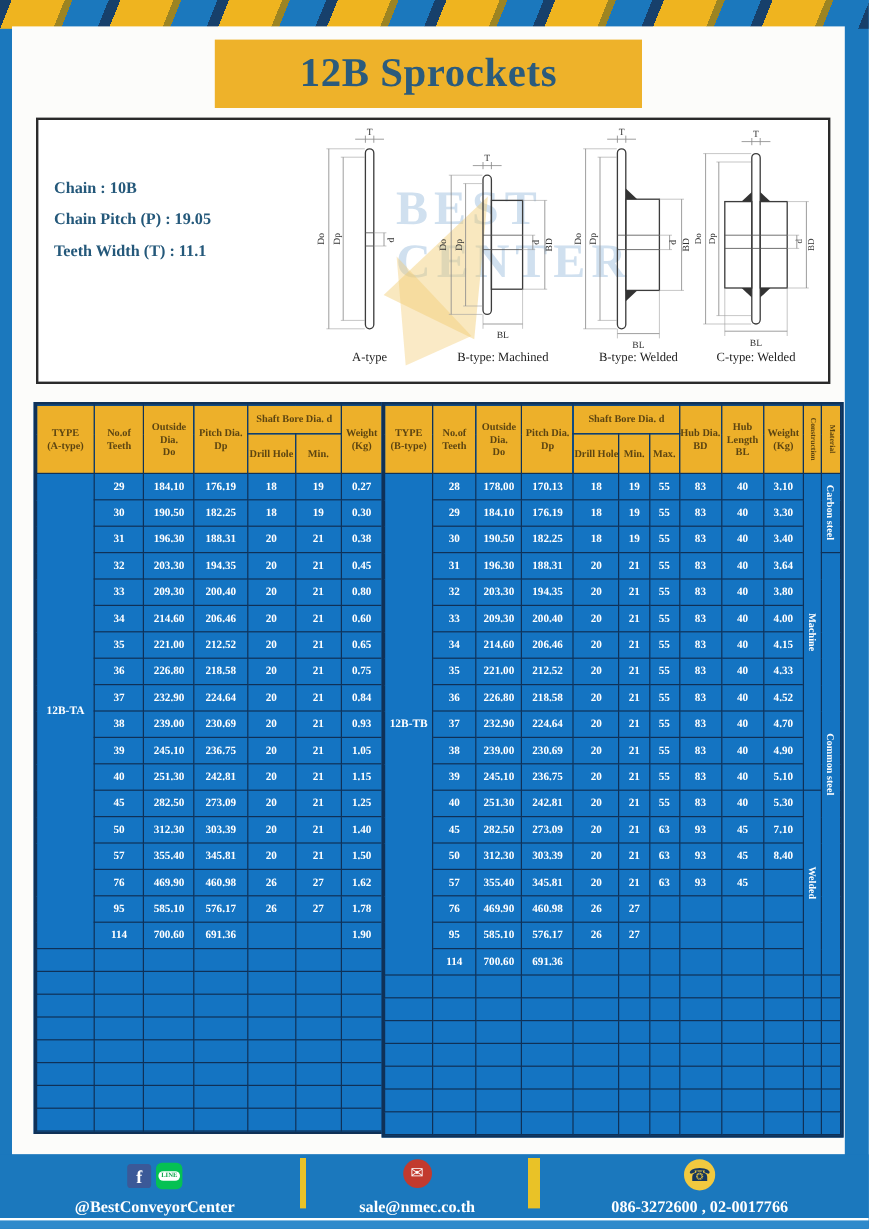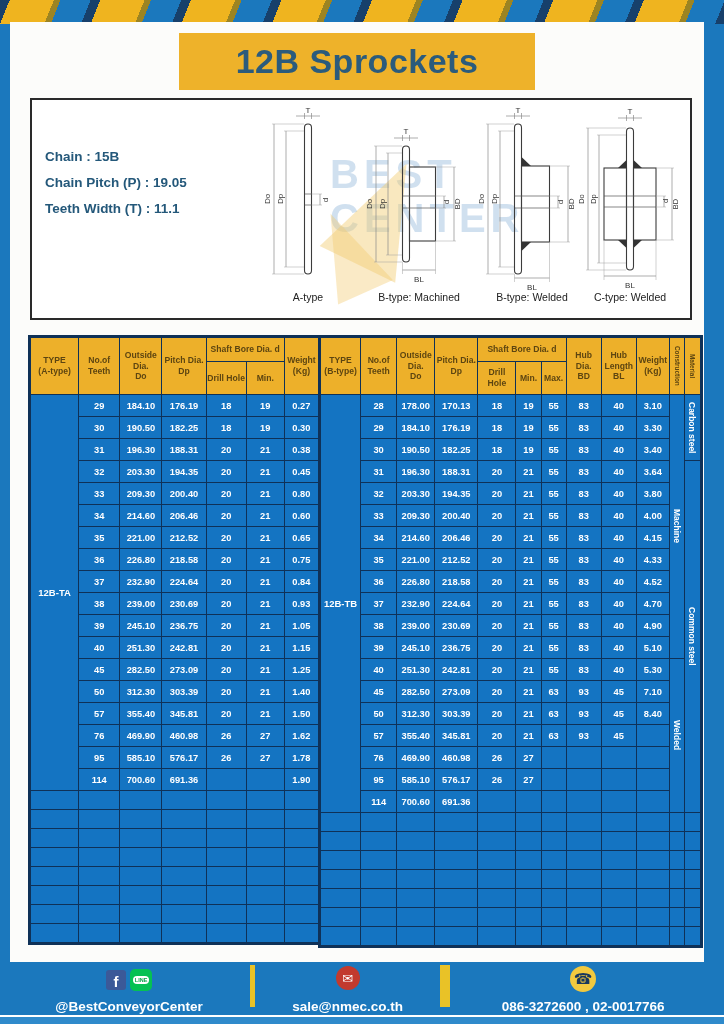--- a/index.html
+++ b/index.html
@@ -1,17 +1,17 @@
 <!DOCTYPE html>
 <html><head>
 <meta charset="utf-8">
 <style>
   html,body{margin:0;padding:0;}
   body{width:724px;height:1024px;font-family:"Liberation Sans",sans-serif;}
-  .page{position:relative;width:724px;height:1024px;background:#1b78bd;overflow:hidden;}
+  .page{position:relative;width:724px;height:1024px;background:#1b78bd;overflow:hidden;font-family:Liberation Serif, serif;}
   .hazard{position:absolute;top:0;left:0;width:724px;height:24px;
     background:repeating-linear-gradient(112deg,#17406b 0 9px,#efb41f 9px 50px,#9c8422 50px 56px,#1b78bd 56px 84px);}
   .card{position:absolute;left:10px;top:22px;width:694px;height:940px;background:#fcfcfa;}
   .banner{position:absolute;left:169px;top:11px;width:356px;height:57px;background:#eeb22a;
     display:flex;align-items:center;justify-content:center;}
   .banner span{font-size:34px;font-weight:bold;color:#2b5b7c;letter-spacing:.5px;}
   .specbox{position:absolute;left:20px;top:76px;width:658px;height:218px;border:2px solid #2a2a2a;background:#fff;overflow:hidden;}
   .spec-lines{position:absolute;left:13px;top:44px;z-index:3;}
   .spec-lines div{font-size:13.5px;font-weight:bold;color:#24587a;line-height:26px;white-space:nowrap;}
   .wm{position:absolute;left:298px;top:52px;z-index:0;font-weight:bold;color:rgba(142,182,216,.42);}
@@ -76,21 +76,21 @@
 
     <div class="specbox">
       <div class="wm">
         <div>BEST</div>
         <div>CENTER</div>
       </div>
       <div class="bird1"></div>
       <div class="bird2"></div>
 
       <div class="spec-lines">
-        <div>Chain : 15B</div>
+        <div>Chain : 10B</div>
         <div>Chain Pitch (P) : 19.05</div>
         <div>Teeth Width (T) : 11.1</div>
       </div>
 
       <svg class="drawings" width="432" height="200" viewBox="0 0 432 200">
 
         <g>
           <rect class="part" x="46.5" y="20" width="7" height="150" rx="3.5"></rect>
           <line class="pthin" x1="46.5" y1="90" x2="53.5" y2="90"></line>
           <line class="pthin" x1="46.5" y1="101" x2="53.5" y2="101"></line>

